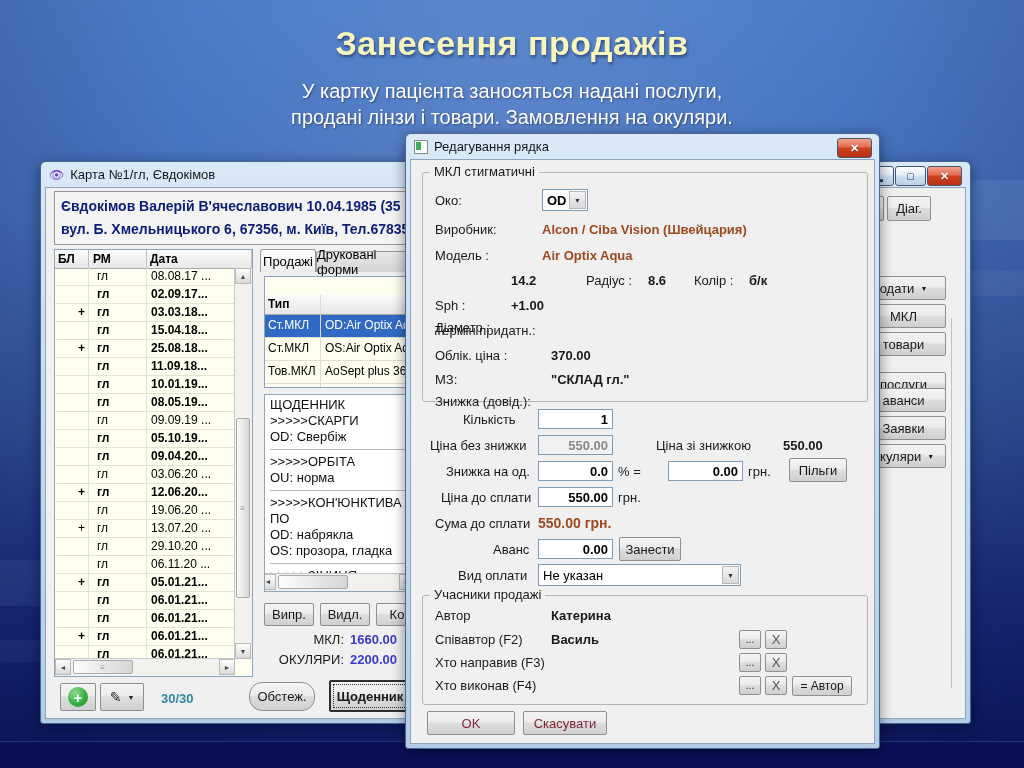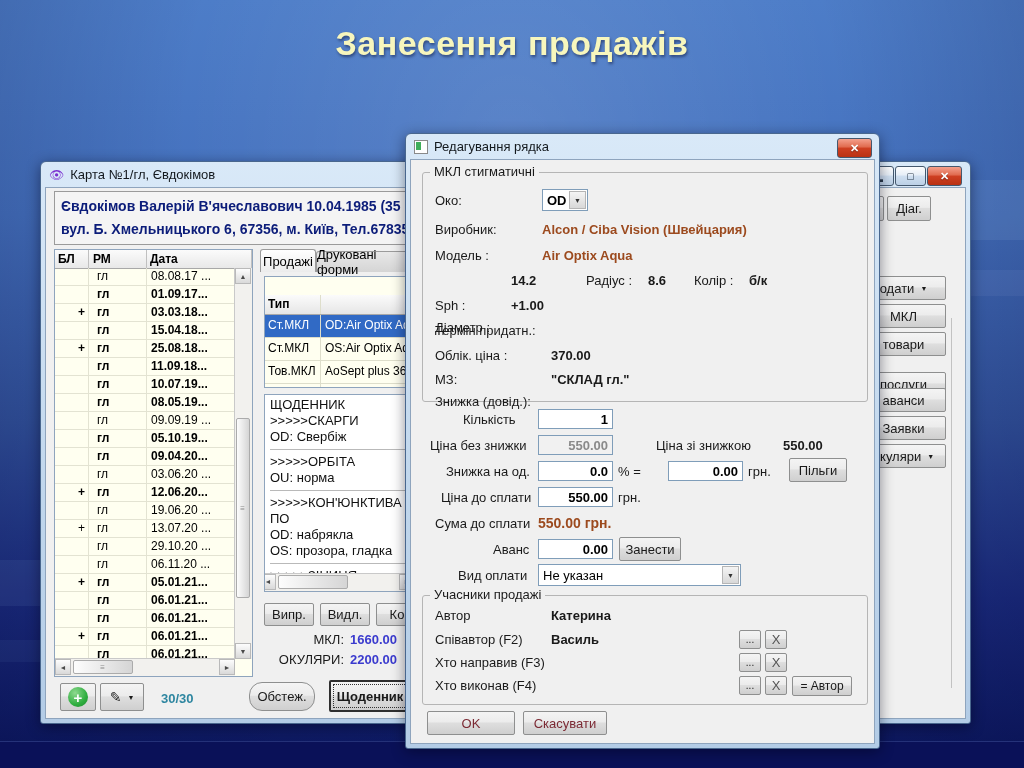--- a/index.html
+++ b/index.html
@@ -94,20 +94,24 @@
 
 <div id="slide">
   <div class="vignette"></div>
   <div class="streak s1"></div>
   <div class="streak s2"></div>
   <div class="streak s3"></div>
   <div class="streak s4"></div>
   <div class="bottomband"></div>
 
   <div class="slide-title">Занесення продажів</div>
+  <div class="slide-sub">
+    <div>У картку пацієнта заносяться надані послуги,</div>
+    <div>продані лінзи і товари. Замовлення на окуляри.</div>
+  </div>
 
   <div class="win" style="left:40px;top:161px;width:929px;height:561px;">
     <div class="titlebar">
       <span style="font-size:12px;margin-right:6px;color:#7a2fd0;">👁</span>
       <span>Карта №1/гл, Євдокімов</span>
     </div>
     <div class="ctl" style="right:76px;width:29px;">
         <span style="margin-top:7px;">▬</span>
       </div>
     <div class="ctl" style="right:44px;width:29px;">
@@ -135,21 +139,21 @@
         </div>
         <div id="visit-rows" style="position:absolute;left:0;top:18px;right:17px;bottom:17px;overflow:hidden;">
             <div class="vrow">
               <div class="c-bl"></div>
               <div class="c-rm">гл</div>
               <div class="c-dt">08.08.17 ...</div>
             </div>
             <div class="vrow bold">
               <div class="c-bl"></div>
               <div class="c-rm">гл</div>
-              <div class="c-dt">01.09.17...</div>
+              <div class="c-dt">02.09.17...</div>
             </div>
             <div class="vrow bold">
               <div class="c-bl">+</div>
               <div class="c-rm">гл</div>
               <div class="c-dt">03.03.18...</div>
             </div>
             <div class="vrow bold">
               <div class="c-bl"></div>
               <div class="c-rm">гл</div>
               <div class="c-dt">15.04.18...</div>
@@ -160,21 +164,21 @@
               <div class="c-dt">25.08.18...</div>
             </div>
             <div class="vrow bold">
               <div class="c-bl"></div>
               <div class="c-rm">гл</div>
               <div class="c-dt">11.09.18...</div>
             </div>
             <div class="vrow bold">
               <div class="c-bl"></div>
               <div class="c-rm">гл</div>
-              <div class="c-dt">10.07.19...</div>
+              <div class="c-dt">10.01.19...</div>
             </div>
             <div class="vrow bold">
               <div class="c-bl"></div>
               <div class="c-rm">гл</div>
               <div class="c-dt">08.05.19...</div>
             </div>
             <div class="vrow">
               <div class="c-bl"></div>
               <div class="c-rm">гл</div>
               <div class="c-dt">09.09.19 ...</div>

